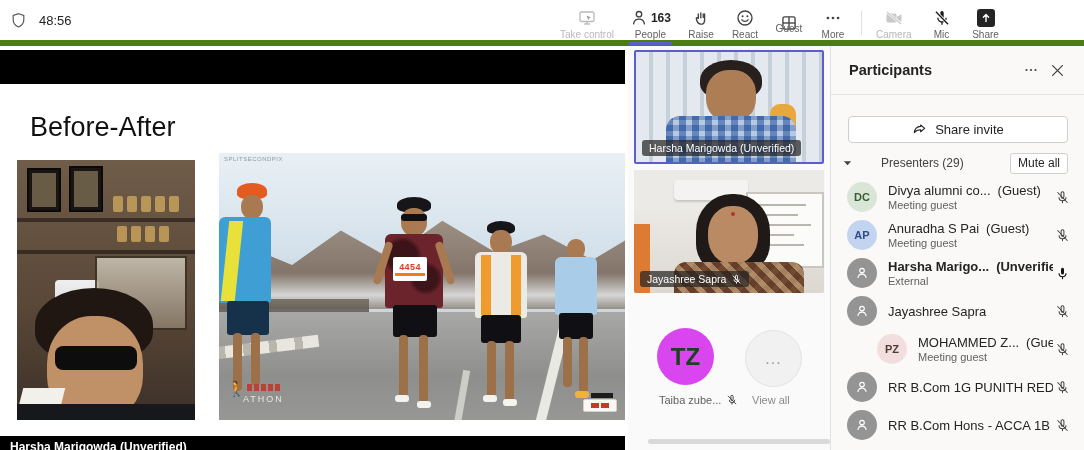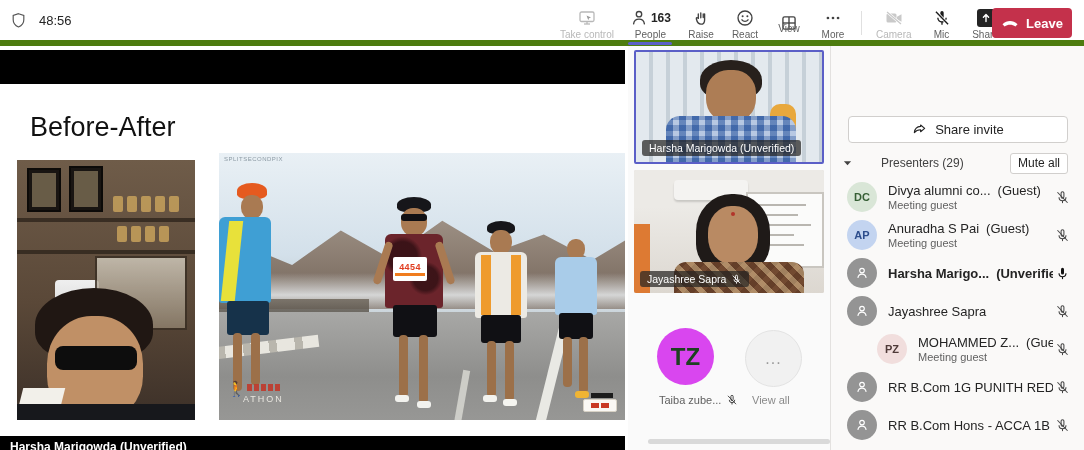--- a/index.html
+++ b/index.html
@@ -250,21 +250,21 @@
       </div>
       <div class="tb-btn">
         <span class="icon-line">
           <svg width="18" height="18" viewBox="0 0 16 16">
               <rect x="2.6" y="2.6" width="10.8" height="10.8" rx="1.5" fill="none" stroke="#424242" stroke-width="1.2"></rect>
               <line x1="8" y1="2.6" x2="8" y2="13.4" stroke="#424242" stroke-width="1.2"></line>
               <line x1="2.6" y1="8" x2="13.4" y2="8" stroke="#424242" stroke-width="1.2"></line>
             </svg>
         </span>
         <span class="lbl"></span>
-        <span class="lbl" style="margin-top:-11px">View</span>
+        <span class="lbl" style="margin-top:-11px">Guest</span>
       </div>
       <div class="tb-btn">
         <span class="icon-line">
           <svg width="18" height="18" viewBox="0 0 16 16">
               <circle cx="3.5" cy="8" r="1.2" fill="#424242"></circle>
               <circle cx="8" cy="8" r="1.2" fill="#424242"></circle>
               <circle cx="12.5" cy="8" r="1.2" fill="#424242"></circle>
             </svg>
         </span>
         <span class="lbl">More</span>
@@ -298,28 +298,20 @@
           <span class="share-box">
             <svg width="12" height="12" viewBox="0 0 12 12">
                 <path d="M6 9.5V2.8M3.4 5.2L6 2.5l2.6 2.7" fill="none" stroke="#fff" stroke-width="1.4" stroke-linecap="round" stroke-linejoin="round"></path>
               </svg>
           </span>
         </span>
         <span class="lbl">Share</span>
       </div>
     </div>
 
-    <button class="leave-btn">
-      <span>
-        <svg width="18" height="10" viewBox="0 0 18 10">
-            <path d="M1.5 6.2C6 2 12 2 16.5 6.2L14.4 8.6C11.2 6 6.8 6 3.6 8.6z" fill="#fff"></path>
-          </svg>
-      </span>
-      <span>Leave</span>
-    </button>
   </div>
 
   <div class="stage">
     <div class="bar-black-top"></div>
 
     <div class="slide">
       <div class="slide-title">Before-After</div>
 
       <div class="photo-left">
         <div class="frame" style="left:10px;top:8px;width:34px;height:44px;">
@@ -488,20 +480,35 @@
       <div class="big-avatar viewall-circ">
         <span>...</span>
       </div>
       <div class="av-label" style="left:124px;color:#8a8a8a;">View all</div>
     </div>
 
     <div class="hstroll"></div>
   </div>
 
   <div class="panel">
+    <div class="panel-header">
+      <span class="panel-title">Participants</span>
+      <span class="ph-ic">
+        <svg width="16" height="16" viewBox="0 0 16 16">
+            <circle cx="3.5" cy="8" r="1.1" fill="#424242"></circle>
+            <circle cx="8" cy="8" r="1.1" fill="#424242"></circle>
+            <circle cx="12.5" cy="8" r="1.1" fill="#424242"></circle>
+          </svg>
+      </span>
+      <span class="ph-ic">
+        <svg width="13" height="13" viewBox="0 0 12 12">
+            <path d="M1.5 1.5l9 9m0-9l-9 9" stroke="#424242" stroke-width="1.2" stroke-linecap="round"></path>
+          </svg>
+      </span>
+    </div>
 
     <button class="share-invite">
       <span>
         <svg width="15" height="15" viewBox="0 0 16 16">
             <path d="M9.2 3.2l4.3 3.6-4.3 3.6V8.2c-3.1 0-5.2 1.1-6.7 3.1.4-3.9 2.8-6.3 6.7-6.6z" fill="none" stroke="#242424" stroke-width="1.2" stroke-linejoin="round"></path>
           </svg>
       </span>
       <span>Share invite</span>
     </button>
 
@@ -560,20 +567,21 @@
           <svg width="16" height="16" viewBox="0 0 16 16">
               <circle cx="8" cy="5.6" r="2.3" fill="none" stroke="#fff" stroke-width="1.2"></circle>
               <path d="M4 12.4c.4-2.2 2-3.3 4-3.3s3.6 1.1 4 3.3" fill="none" stroke="#fff" stroke-width="1.2" stroke-linecap="round"></path>
             </svg>
         </div>
         <div class="ptext">
           <div class="pname-line bold">
               <span>Harsha Marigo...</span>
               <span>(Unverified)</span>
             </div>
+          <div class="psub">External</div>
         </div>
         <span class="pmic">
           <svg width="15" height="15" viewBox="0 0 16 16">
               <rect x="6.4" y="1.8" width="3.2" height="7.2" rx="1.6" fill="#111"></rect>
               <path d="M4.3 7.8a3.7 3.7 0 0 0 7.4 0" fill="none" stroke="#111" stroke-width="1.2"></path>
               <line x1="8" y1="11.6" x2="8" y2="14" stroke="#111" stroke-width="1.2"></line>
             </svg>
         </span>
       </div>
 

